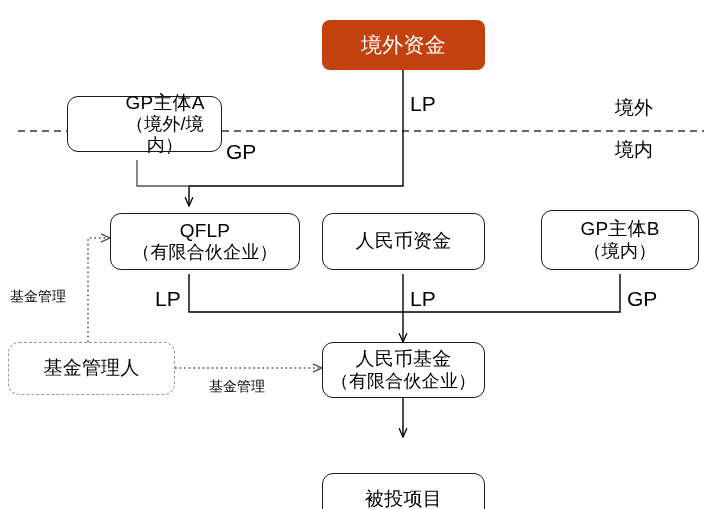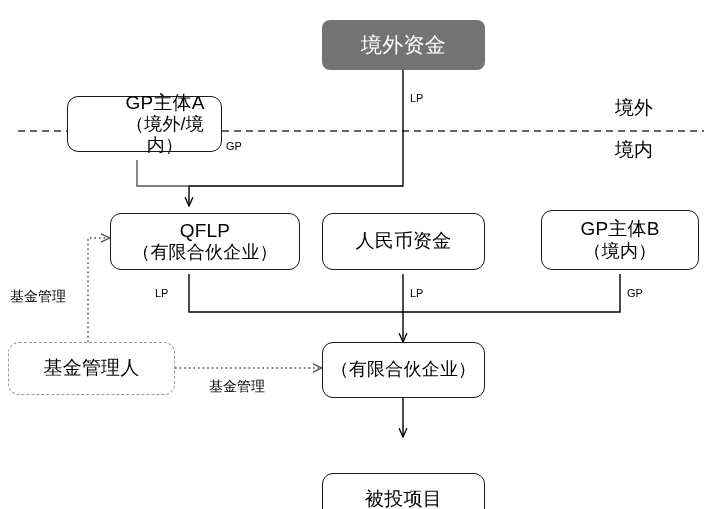--- a/index.html
+++ b/index.html
@@ -42,21 +42,21 @@
     border: none;
     color: #ffffff;
     font-size: 21px;
     border-radius: 8px;
   }
   .node.dashedbox {
     border: 1.4px dashed #9a9a9a;
   }
   .edge-label {
     position: absolute;
-    font-size: 11px;
+    font-size: 21px;
     color: #000000;
     white-space: nowrap;
     z-index: 4;
     line-height: 1;
   }
   .zone-label {
     position: absolute;
     font-size: 19px;
     color: #000000;
     white-space: nowrap;
@@ -97,21 +97,21 @@
 
   <path d="M 403 274 L 403 342" fill="none" stroke="#000000" stroke-width="1.4" marker-end="url(#arrow)"></path>
 
   <path d="M 403 397 L 403 437" fill="none" stroke="#000000" stroke-width="1.4" marker-end="url(#arrow)"></path>
 
   <path d="M 88 342 L 88 238 L 110 238" fill="none" stroke="#4d4d4d" stroke-width="1.5" stroke-dasharray="1.6,3" marker-end="url(#arrowdot)"></path>
 
   <path d="M 175 368 L 322 368" fill="none" stroke="#4d4d4d" stroke-width="1.5" stroke-dasharray="1.6,3" marker-end="url(#arrowdot)"></path>
 </svg>
 
-<div class="node filled" style="left:322px; top:20px; width:163px; height:50px; background:#737373;">
+<div class="node filled" style="left:322px; top:20px; width:163px; height:50px; background:#c2410c;">
   <span>境外资金</span>
 </div>
 
 <div class="node" style="left:67px; top:96px; width:155px; height:56px;padding-left:41px;">
   <span>GP主体A</span>
   <span class="l2">（境外/境内）</span>
 </div>
 
 <div class="node" style="left:110px; top:213px; width:190px; height:57px;">
   <span>QFLP</span>
@@ -125,20 +125,21 @@
 <div class="node" style="left:541px; top:210px; width:158px; height:60px;">
   <span>GP主体B</span>
   <span class="l2">（境内）</span>
 </div>
 
 <div class="node dashedbox" style="left:8px; top:342px; width:167px; height:53px;">
   <span>基金管理人</span>
 </div>
 
 <div class="node" style="left:322px; top:342px; width:163px; height:56px;">
+  <span>人民币基金</span>
   <span class="l2">（有限合伙企业）</span>
 </div>
 
 <div class="node" style="left:322px; top:437px; width:163px; height:52px;margin-top:36px;">
   <span>被投项目</span>
 </div>
 
 <div class="edge-label" style="left:410px; top:93px;">LP</div>
 
 <div class="edge-label" style="left:226px; top:141px;">GP</div>

